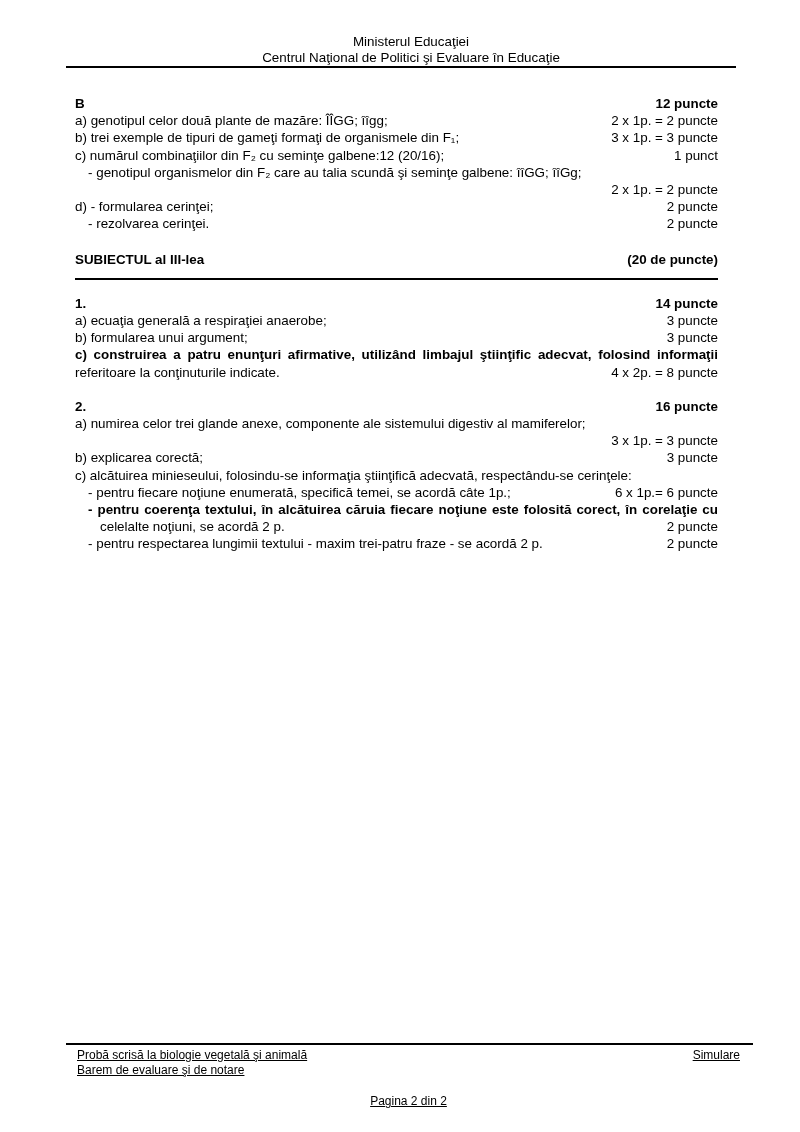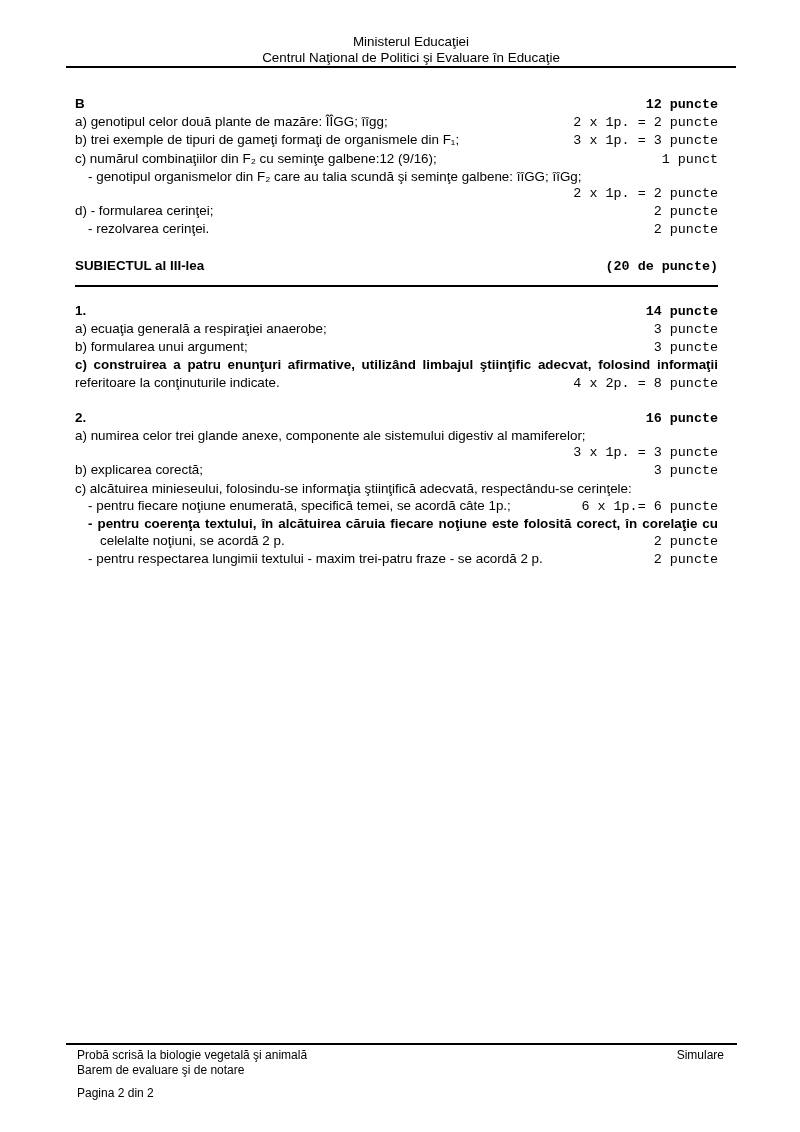--- a/index.html
+++ b/index.html
@@ -27,43 +27,44 @@
     position: absolute;
     top: 66px; left: 66px; right: 64px;
     border-top: 2px solid #000000;
   }
   .content {
     position: absolute;
     top: 95px; left: 75px; right: 82px;
   }
   .row { display: flex; justify-content: space-between; align-items: baseline; }
   .row .l { flex: 1 1 auto; }
-  .row .r { flex: 0 0 auto; white-space: nowrap; padding-left: 8px; text-align: left; font-family: Liberation Mono, monospace; }
+  .row .r { flex: 0 0 auto; white-space: nowrap; padding-left: 8px; text-align: left; }
   .bold { font-weight: bold; }
   .ind1 { padding-left: 13px; }
   .ind2 { padding-left: 25px; }
   .just { display: block; text-align: justify; text-align-last: justify; font-weight: bold; }
   .subject-heading {
     margin-top: 18px;
     font-weight: bold;
     border-bottom: 2px solid #000000;
     padding-bottom: 10px;
   }
   .block-gap1 { margin-top: 15px; }
   .block-gap2 { margin-top: 17px; }
   .footer {
     position: absolute;
-    top: 1043px; left: 66px; right: 63px;
+    top: 1043px; left: 66px; right: 47px;
     border-top: 2px solid #000000;
     padding: 3px 13px 0 11px;
     font-size: 12px;
     line-height: 15px;
+    text-decoration: underline;
   }
   .frow { display: flex; justify-content: space-between; }
-  .fcenter { margin-top: 8px; }
+  .fcenter { text-align: center; margin-top: 16px; }
 </style>
 </head>
 <body>
 
 <div class="page">
 
   <div class="header">
     <div>Ministerul Educaţiei</div>
     <div>Centrul Naţional de Politici şi Evaluare în Educaţie</div>
   </div>
@@ -77,21 +78,21 @@
     </div>
     <div class="row">
       <span class="l">a) genotipul celor două plante de mazăre: ÎÎGG; îîgg;</span>
       <span class="r">2 x 1p. = 2 puncte</span>
     </div>
     <div class="row">
       <span class="l">b) trei exemple de tipuri de gameţi formaţi de organismele din F₁;</span>
       <span class="r">3 x 1p. = 3 puncte</span>
     </div>
     <div class="row">
-      <span class="l">c) numărul combinaţiilor din F₂ cu seminţe galbene:12 (9/16);</span>
+      <span class="l">c) numărul combinaţiilor din F₂ cu seminţe galbene:12 (20/16);</span>
       <span class="r">1 punct</span>
     </div>
     <div class="row">
       <span class="l ind1">- genotipul organismelor din F₂ care au talia scundă şi seminţe galbene: îîGG; îîGg;</span>
       <span class="r"></span>
     </div>
     <div class="row">
       <span class="l"></span>
       <span class="r">2 x 1p. = 2 puncte</span>
     </div>

